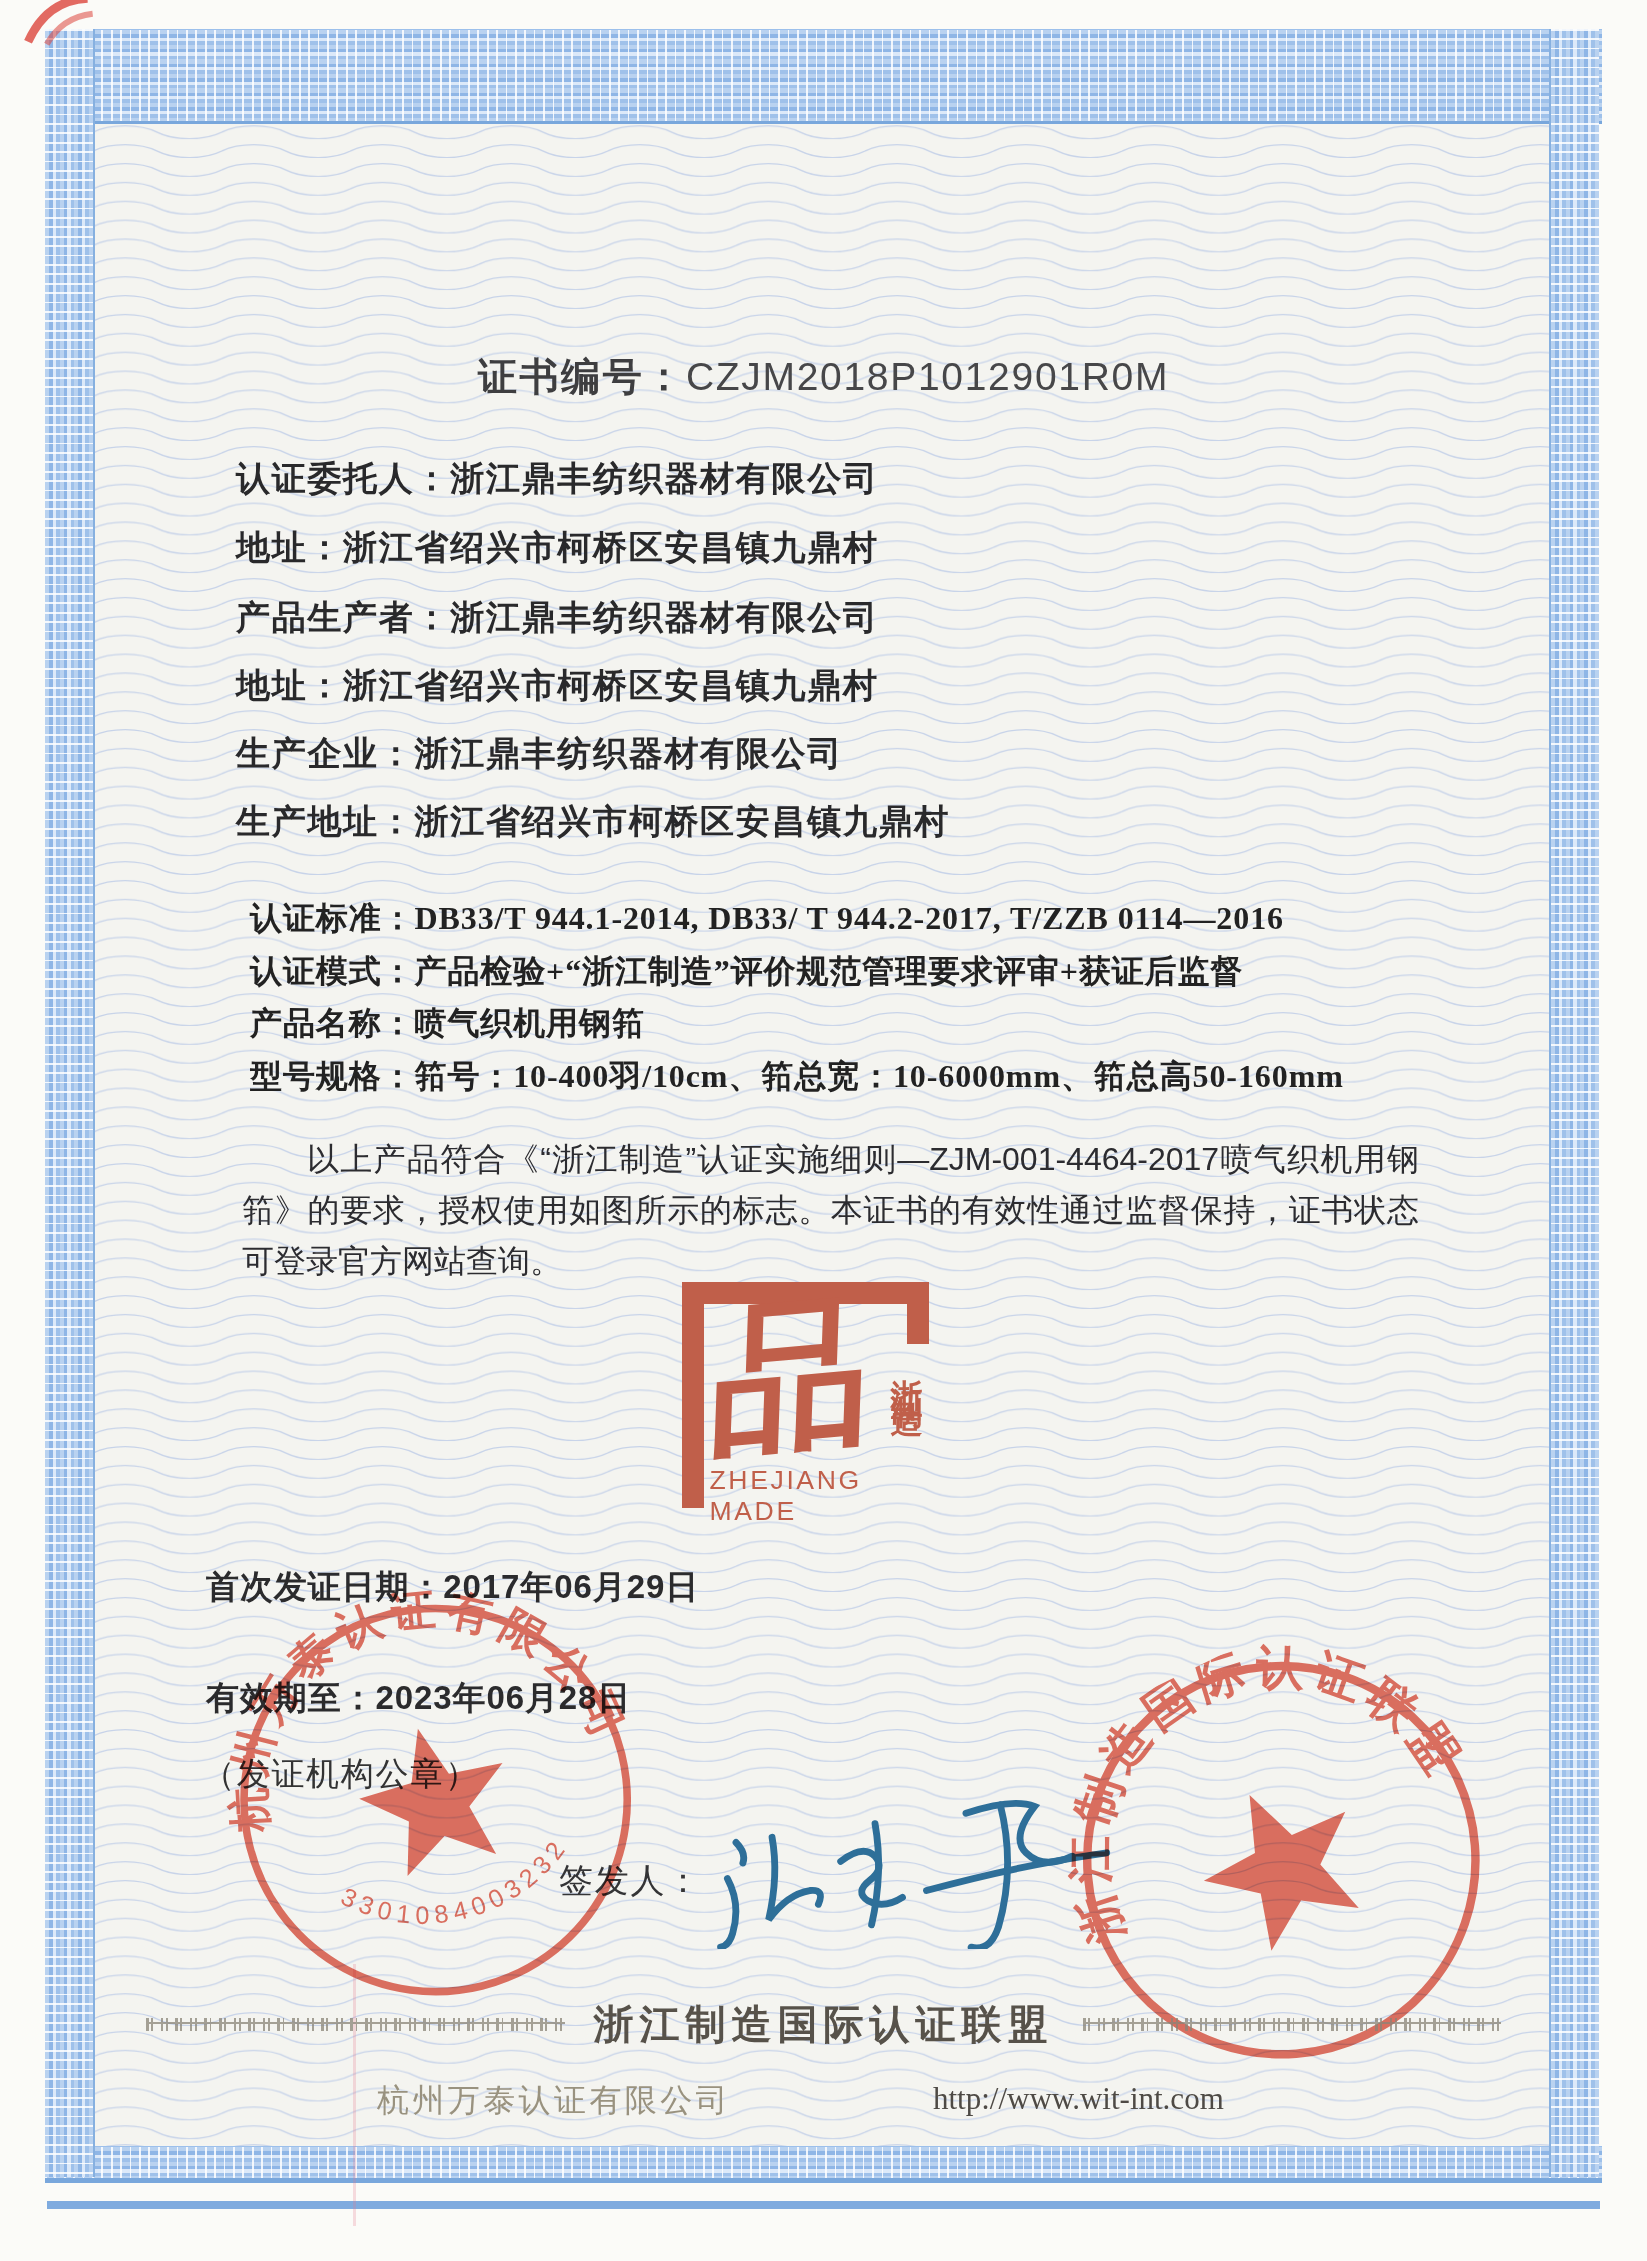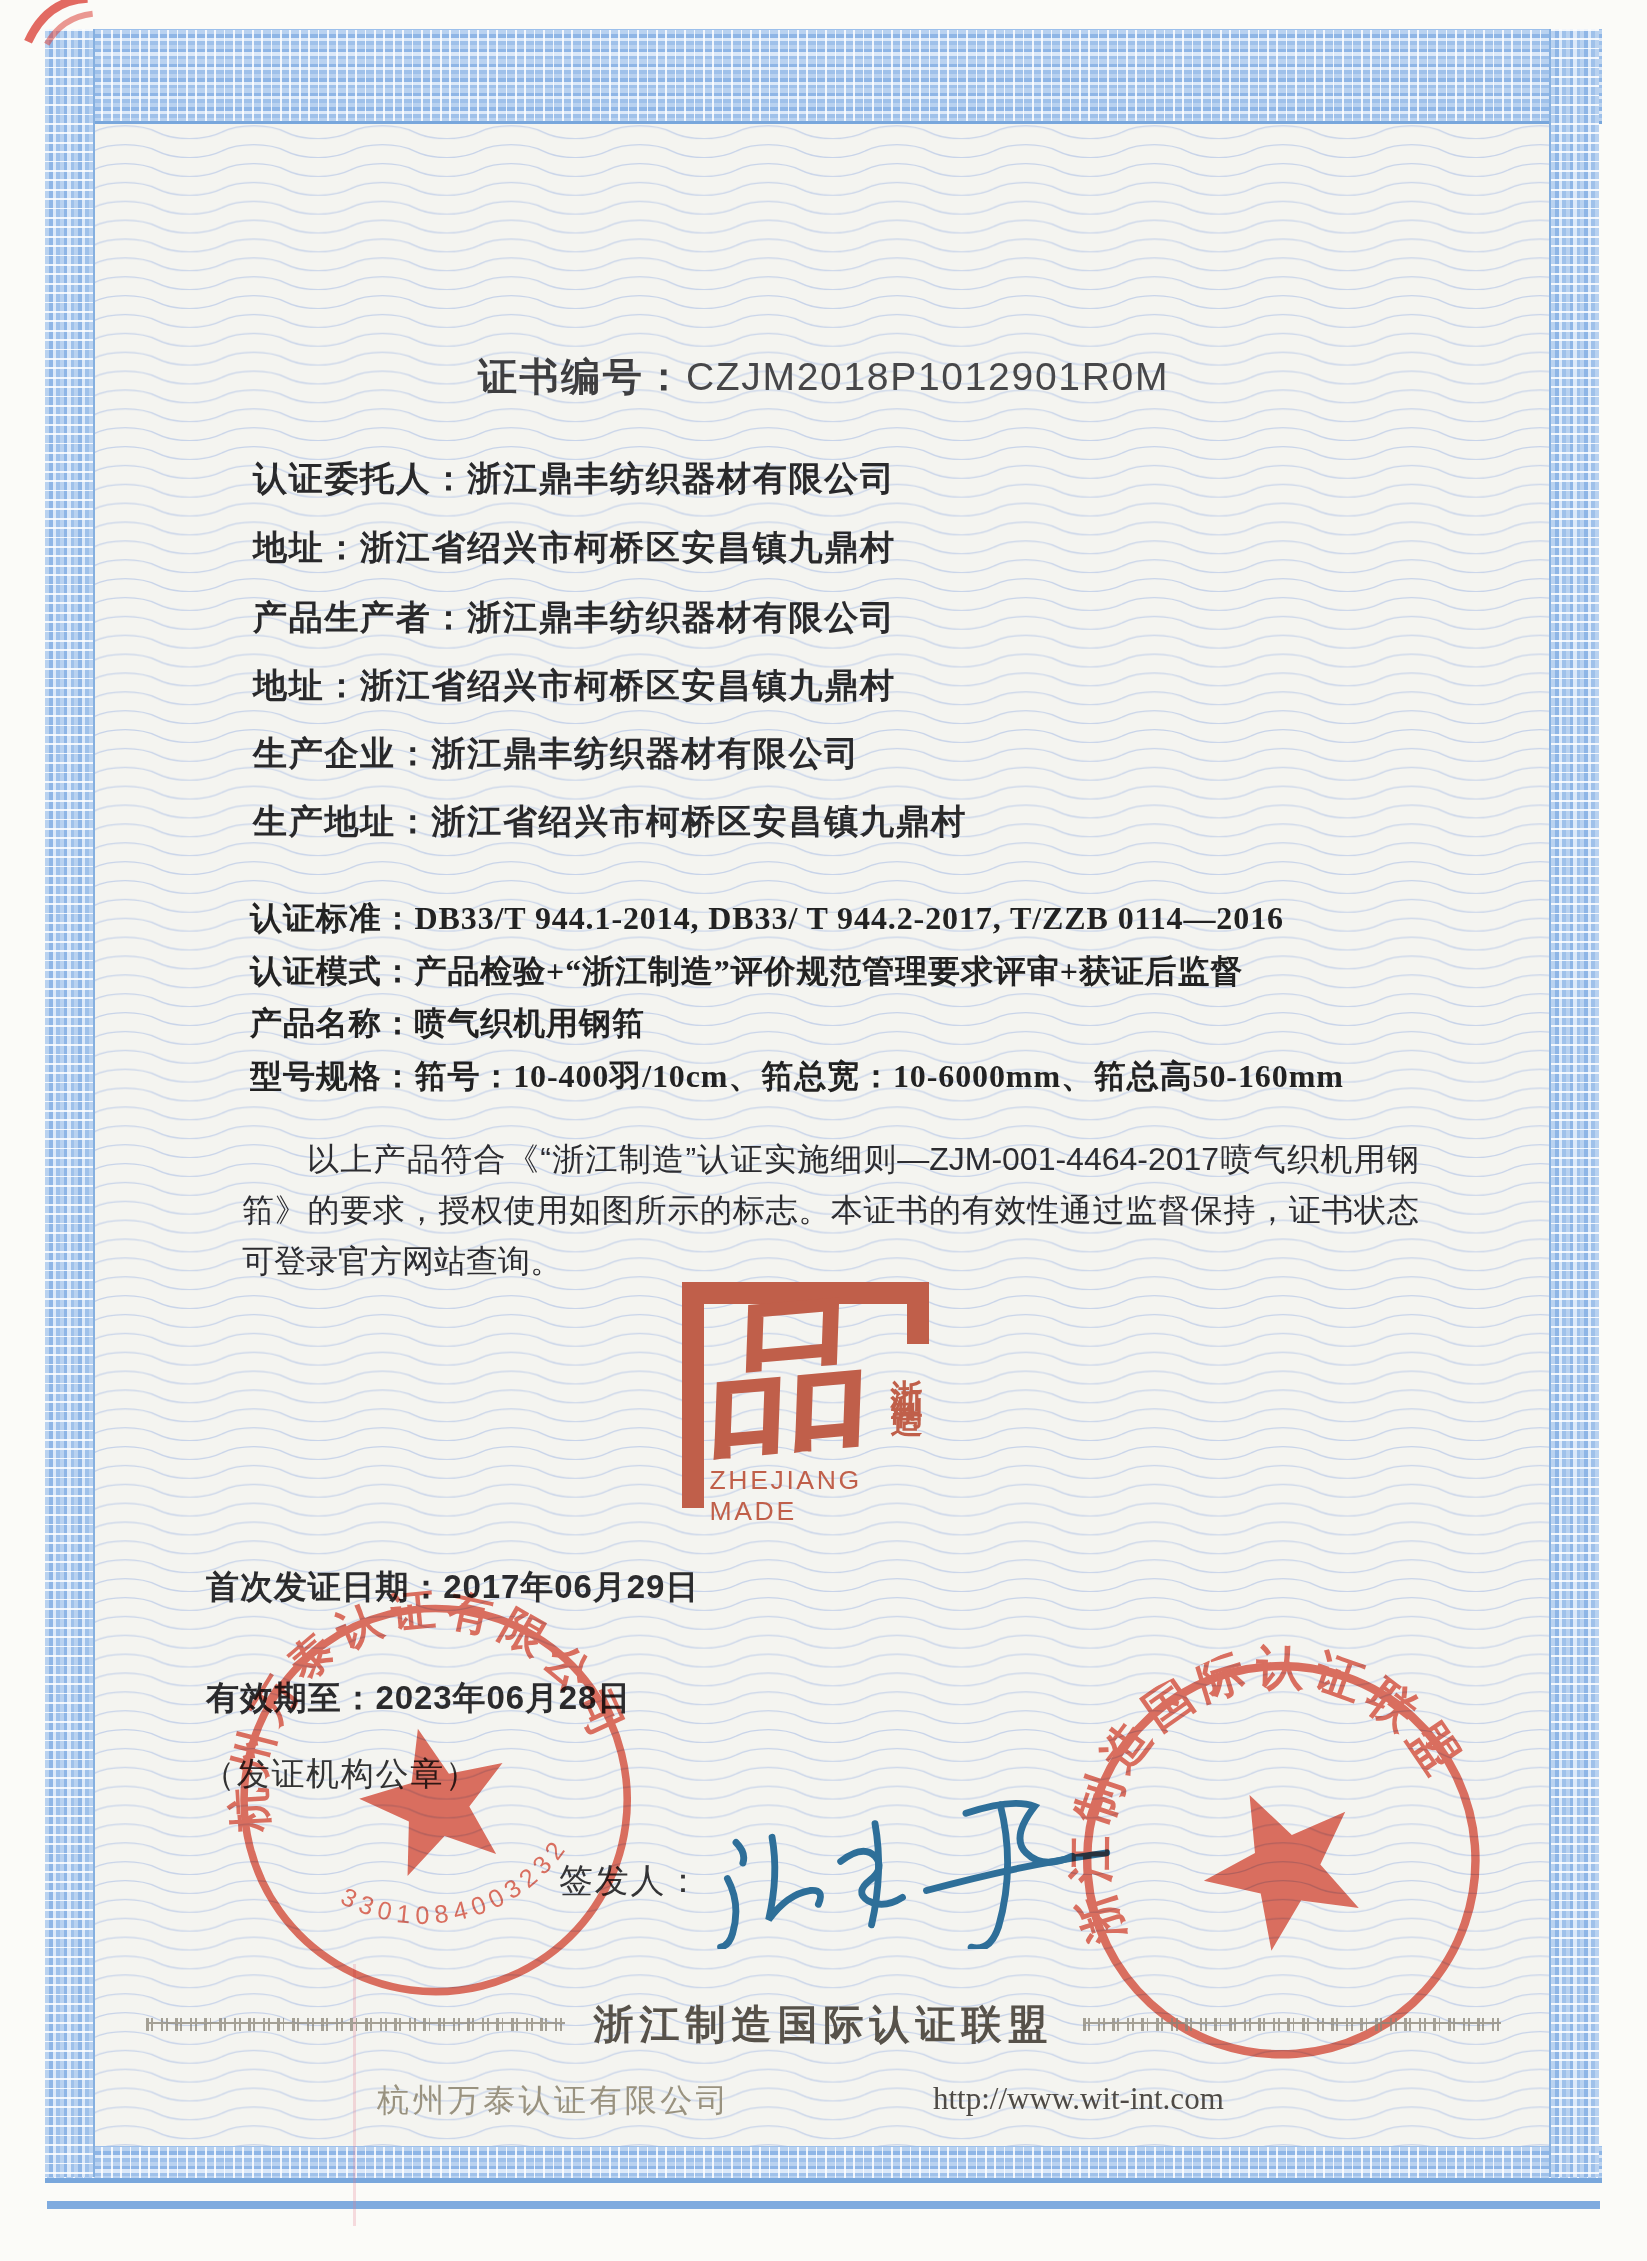--- a/index.html
+++ b/index.html
@@ -22,21 +22,21 @@
   .waves{position:absolute;left:93px;top:120px;width:1458px;height:2028px;}
   
   .inner-bg{position:absolute;left:93px;top:120px;width:1458px;height:2026px;background:#f4f4f0;}
   
   .title{position:absolute;left:0;top:163px;width:100%;text-align:center;
          font-family:"DejaVu Serif","Liberation Serif",serif;font-style:italic;font-weight:700;
          font-size:91px;letter-spacing:29px;color:#6b6154;}
   .cert-no{position:absolute;left:0;top:350px;width:100%;text-align:center;font-size:39px;color:#3e3e40;}
   .cert-no .lbl{font-weight:700;letter-spacing:2.6px;text-align:right;}
   .cert-no .num{font-family:"Liberation Sans",sans-serif;letter-spacing:1.7px;color:#474749;}
-  .line{position:absolute;left:253px;font-size:34px;font-weight:700;color:#29292b;letter-spacing:1.7px;white-space:nowrap;}
+  .line{position:absolute;left:236px;font-size:34px;font-weight:700;color:#29292b;letter-spacing:1.7px;white-space:nowrap;}
   .spec{position:absolute;left:250px;font-size:32px;font-weight:700;color:#222;letter-spacing:0.9px;white-space:nowrap;}
   .spec .val{font-family:"Liberation Serif",serif;font-weight:600;}
   .para{position:absolute;left:242px;top:1134px;width:1177px;font-family:Liberation Sans, sans-serif;
         font-size:32px;line-height:51px;color:#2c2c30;text-indent:65px;text-align:justify;}
   .date-line{position:absolute;left:206px;font-size:33px;font-weight:700;color:#2b2b2d;letter-spacing:0.9px;white-space:nowrap;}
   .seal-note{position:absolute;left:202px;top:1752px;font-size:33px;color:#333;letter-spacing:1.7px;}
   .issuer{position:absolute;left:559px;top:1858px;font-size:34px;color:#343436;letter-spacing:1.7px;}
   
   .logo{position:absolute;left:682px;top:1282px;width:247px;height:245px;}
   .logo .bar{position:absolute;background:#c05f4a;}

